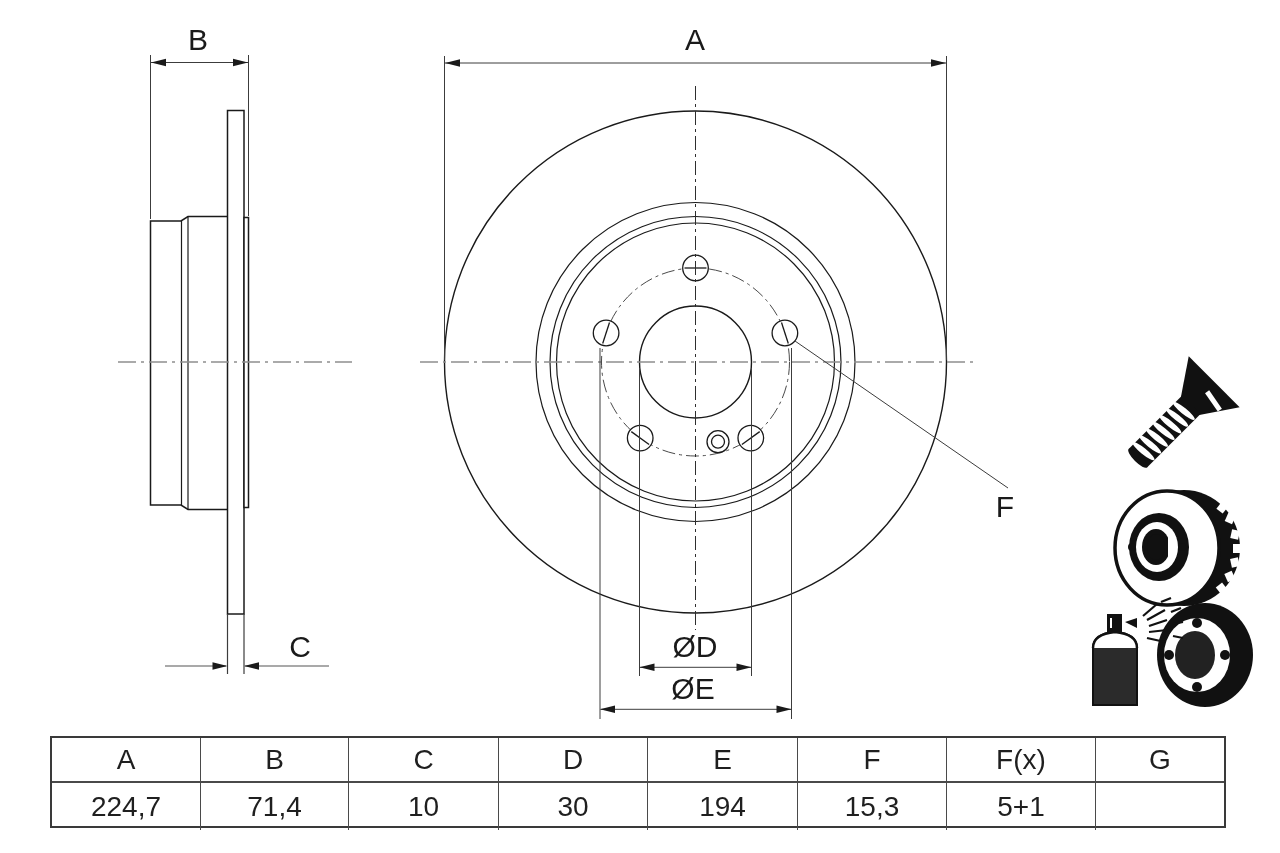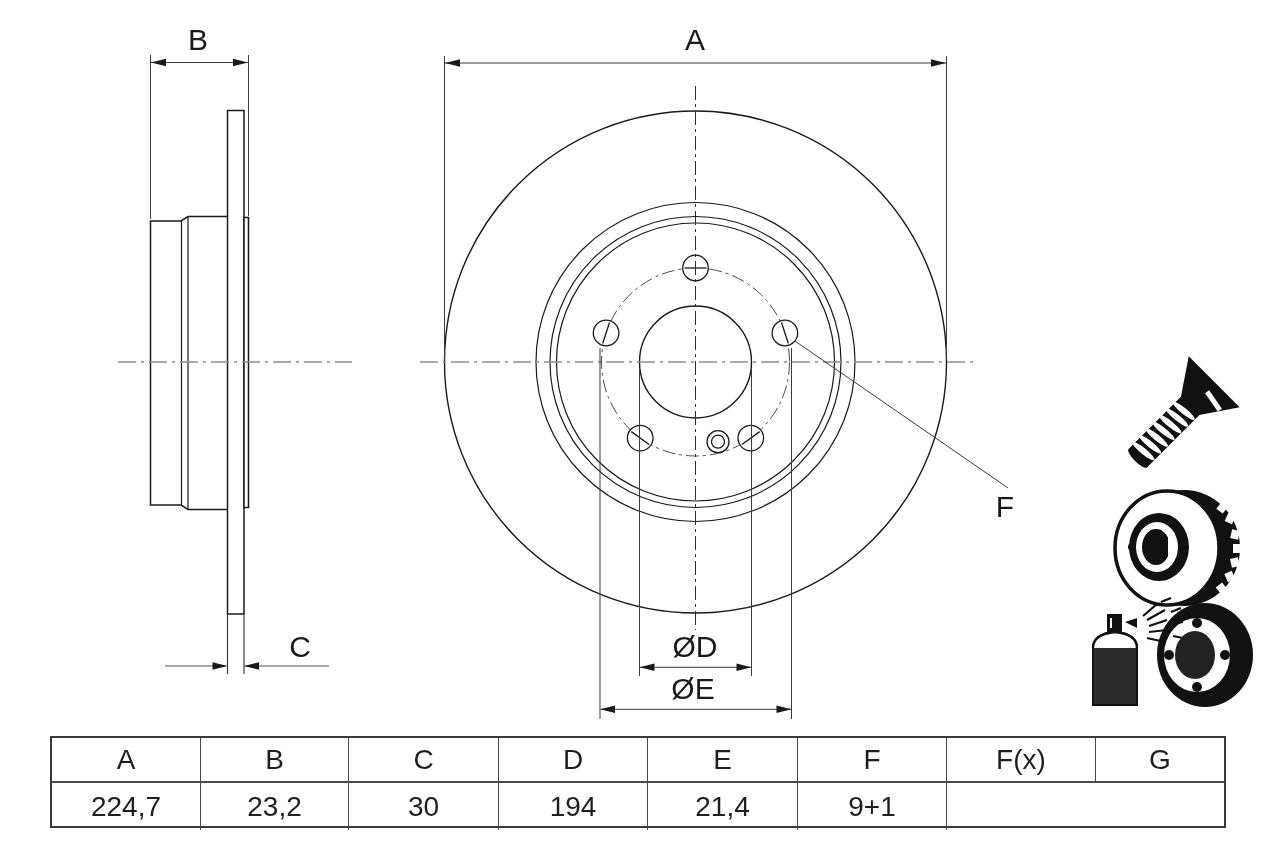--- a/index.html
+++ b/index.html
@@ -192,21 +192,22 @@
   <div class="spec-table">
     <div class="spec-cell hdr">A</div>
     <div class="spec-cell hdr">B</div>
     <div class="spec-cell hdr">C</div>
     <div class="spec-cell hdr">D</div>
     <div class="spec-cell hdr">E</div>
     <div class="spec-cell hdr">F</div>
     <div class="spec-cell hdr">F(x)</div>
     <div class="spec-cell hdr last">G</div>
     <div class="spec-cell">224,7</div>
-    <div class="spec-cell">23,2</div>
+    <div class="spec-cell">71,4</div>
+    <div class="spec-cell">10</div>
     <div class="spec-cell">30</div>
     <div class="spec-cell">194</div>
-    <div class="spec-cell">21,4</div>
-    <div class="spec-cell">9+1</div>
+    <div class="spec-cell">15,3</div>
+    <div class="spec-cell">5+1</div>
     <div class="spec-cell last"></div>
   </div>
 
 </div>
 
 </body></html>

